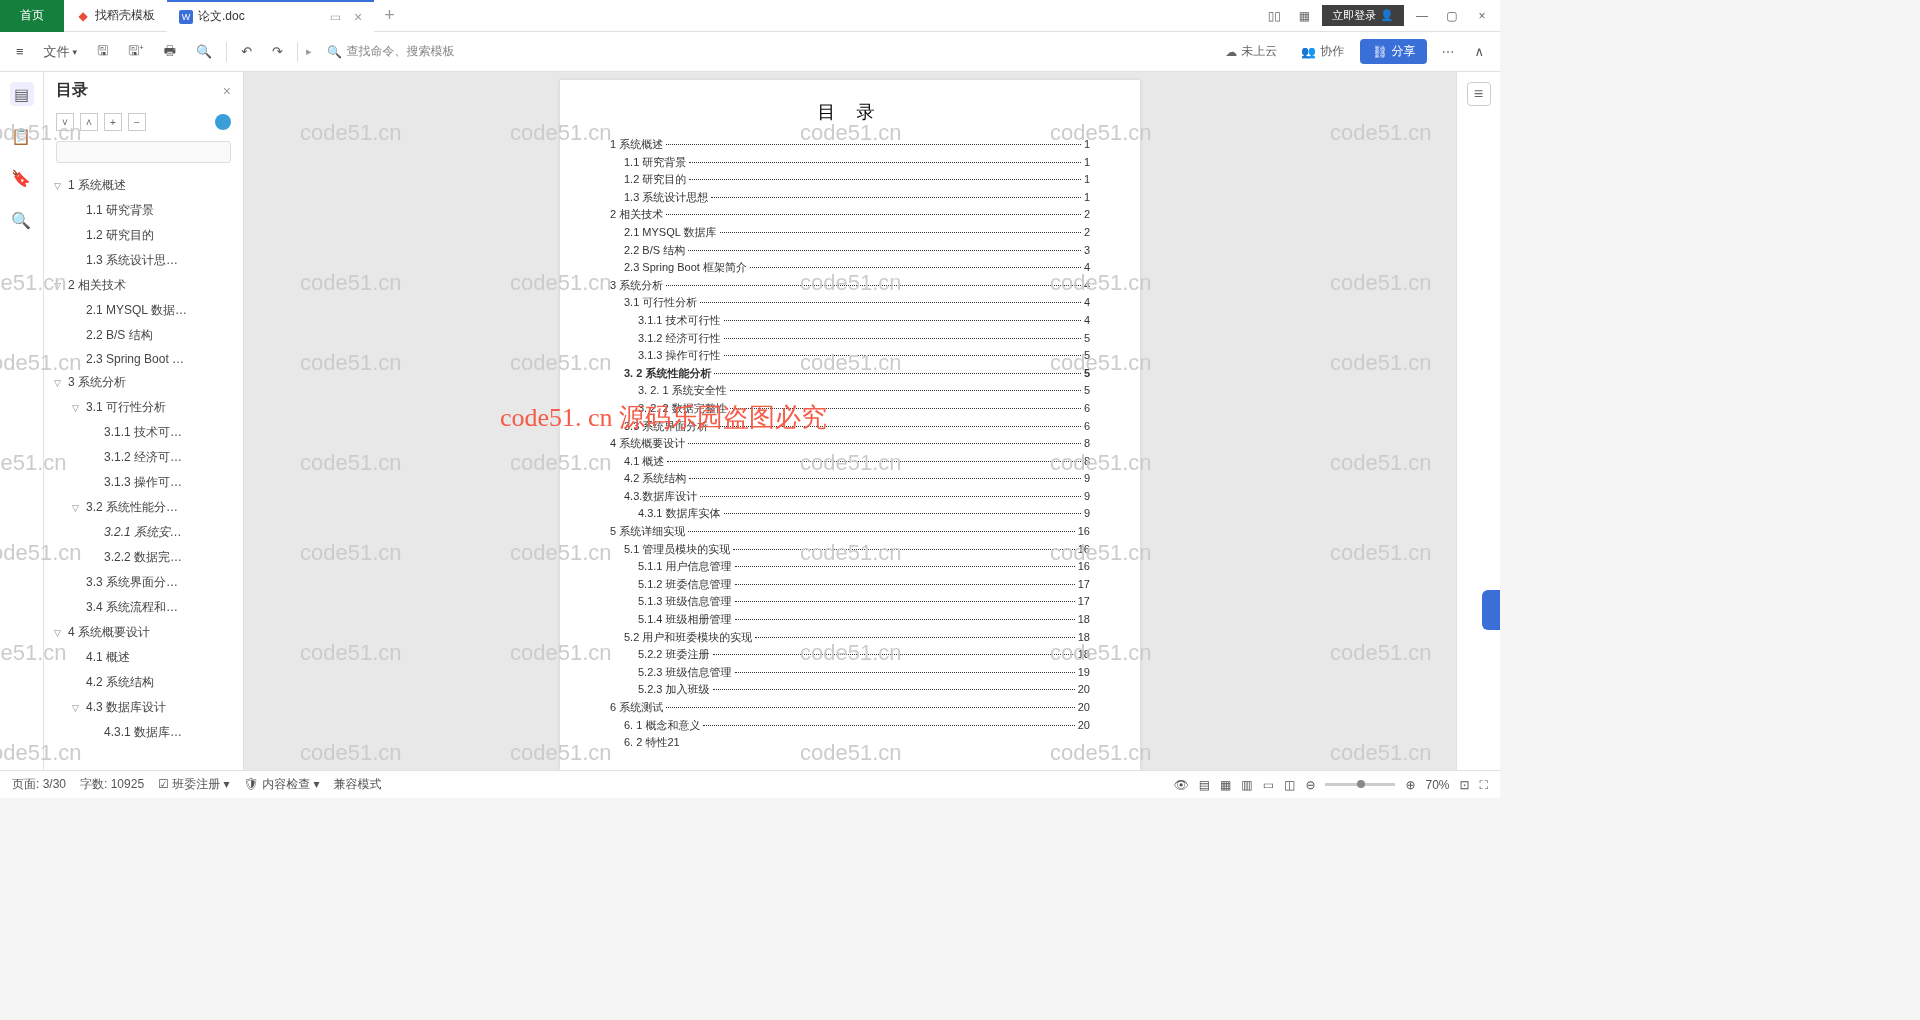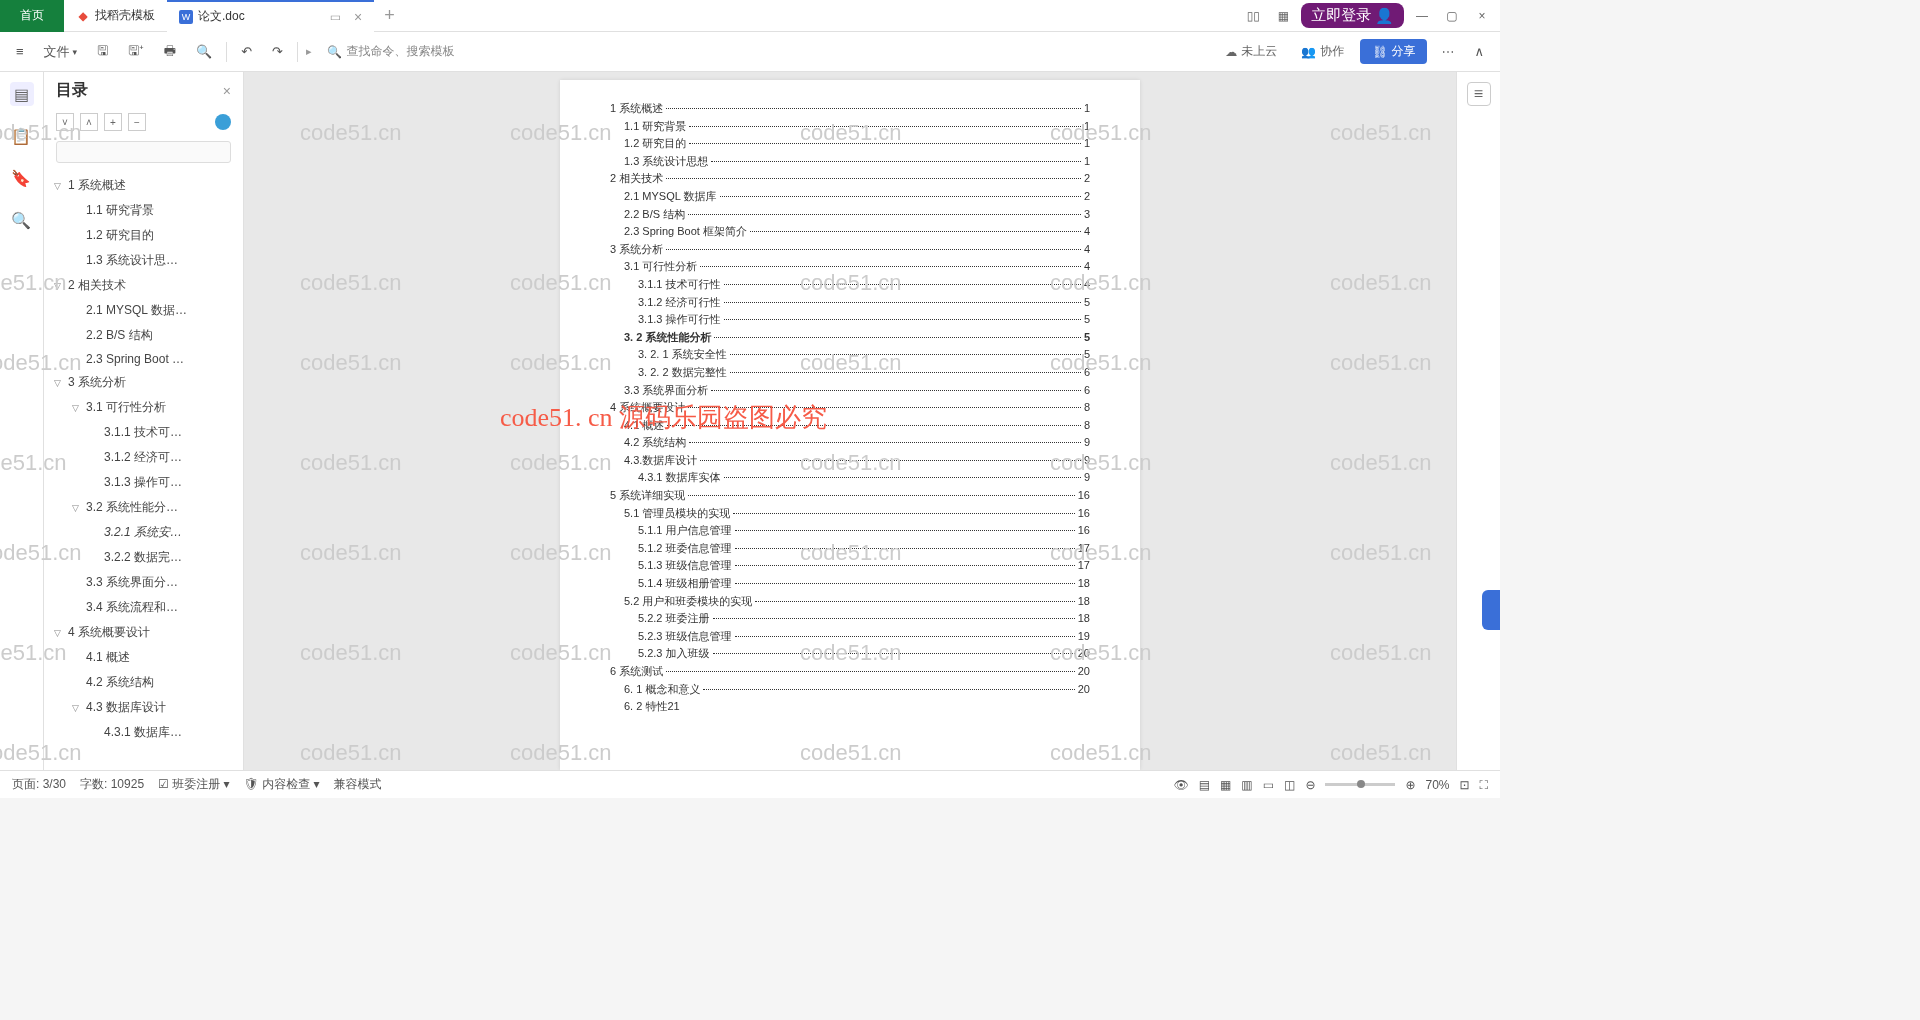--- a/index.html
+++ b/index.html
@@ -7,21 +7,21 @@
 .titlebar{height:32px;background:#fff;display:flex;align-items:center;border-bottom:1px solid #e0e0e0}
 .tab{height:32px;display:flex;align-items:center;padding:0 12px;font-size:12px;color:#333;cursor:pointer;gap:5px}
 .tab.home{background:#15803d;color:#fff;padding:0 20px}
 .tab.active{background:#fff;border-top:2px solid #3a6fd8}
 .tab-icon{width:14px;height:14px;display:inline-flex;align-items:center;justify-content:center}
 .tab-close{margin-left:8px;color:#999;font-size:14px}
 .tab-add{padding:0 10px;color:#999;font-size:18px}
 .spacer{flex:1}
 .win-btns{display:flex;gap:6px;padding:0 6px;align-items:center}
 .win-btn{width:24px;height:24px;display:flex;align-items:center;justify-content:center;color:#666;font-size:12px}
-.login-btn{background:#701a75;color:#fff;border-radius:8px;padding:3px 10px;font-size:15px;display:flex;align-items:center;gap:4px}
+.login-btn{background:#404040;color:#fff;border-radius:0;padding:3px 10px;font-size:11px;display:flex;align-items:center;gap:4px}
 .toolbar{height:40px;background:#fff;display:flex;align-items:center;padding:0 10px;gap:8px;border-bottom:1px solid #e0e0e0}
 .tb-btn{padding:4px 6px;color:#555;font-size:13px;cursor:pointer;display:flex;align-items:center;gap:3px}
 .tb-sep{width:1px;height:20px;background:#ddd}
 .menu-item{padding:6px 10px;font-size:13px;color:#555;cursor:pointer}
 .menu-item.active{background:#3a6fd8;color:#fff;border-radius:4px}
 .search-box{display:flex;align-items:center;padding:2px 8px;font-size:12px;color:#888;gap:4px}
 .cloud-btn,.collab-btn{padding:4px 8px;font-size:12px;color:#666;display:flex;align-items:center;gap:4px}
 .share-btn{background:#3a6fd8;color:#fff;border-radius:4px;padding:4px 12px;font-size:12px;display:flex;align-items:center;gap:4px}
 .main{display:flex;height:calc(100% - 72px - 28px)}
 .rail{width:44px;background:#fff;border-right:1px solid #e0e0e0;display:flex;flex-direction:column;align-items:center;padding-top:10px;gap:18px}
@@ -229,20 +229,21 @@
           <span>4.3 数据库设计</span>
         </div>
         <div class="ol-item" style="padding-left: 46px;">
           <span class="ol-chev"></span>
           <span>4.3.1 数据库…</span>
         </div>
       </div>
   </div>
   <div class="doc-area">
     <div class="page">
+      <div class="page-title">目 录</div>
       <div id="toc-host">
           <div class="toc-line" style="padding-left: 0px;">
             <span class="toc-text">1 系统概述 </span>
             <span class="toc-dots"></span>
             <span class="toc-page">1</span>
           </div>
           <div class="toc-line" style="padding-left: 14px;">
             <span class="toc-text">1.1 研究背景 </span>
             <span class="toc-dots"></span>
             <span class="toc-page">1</span>

